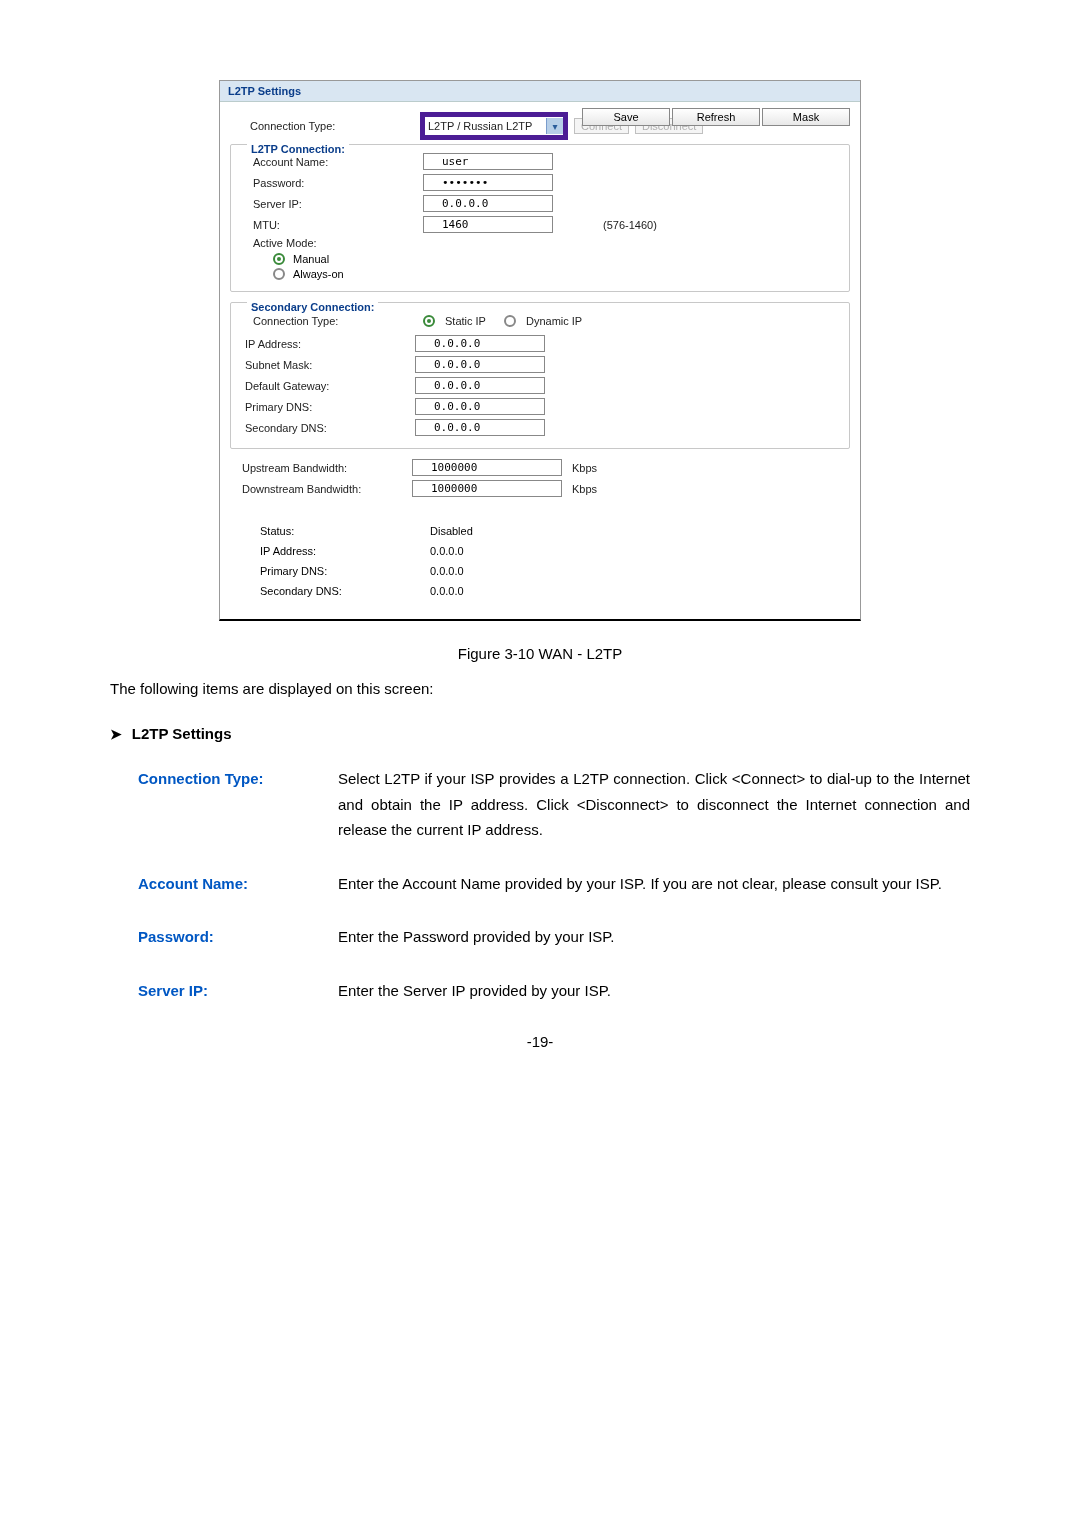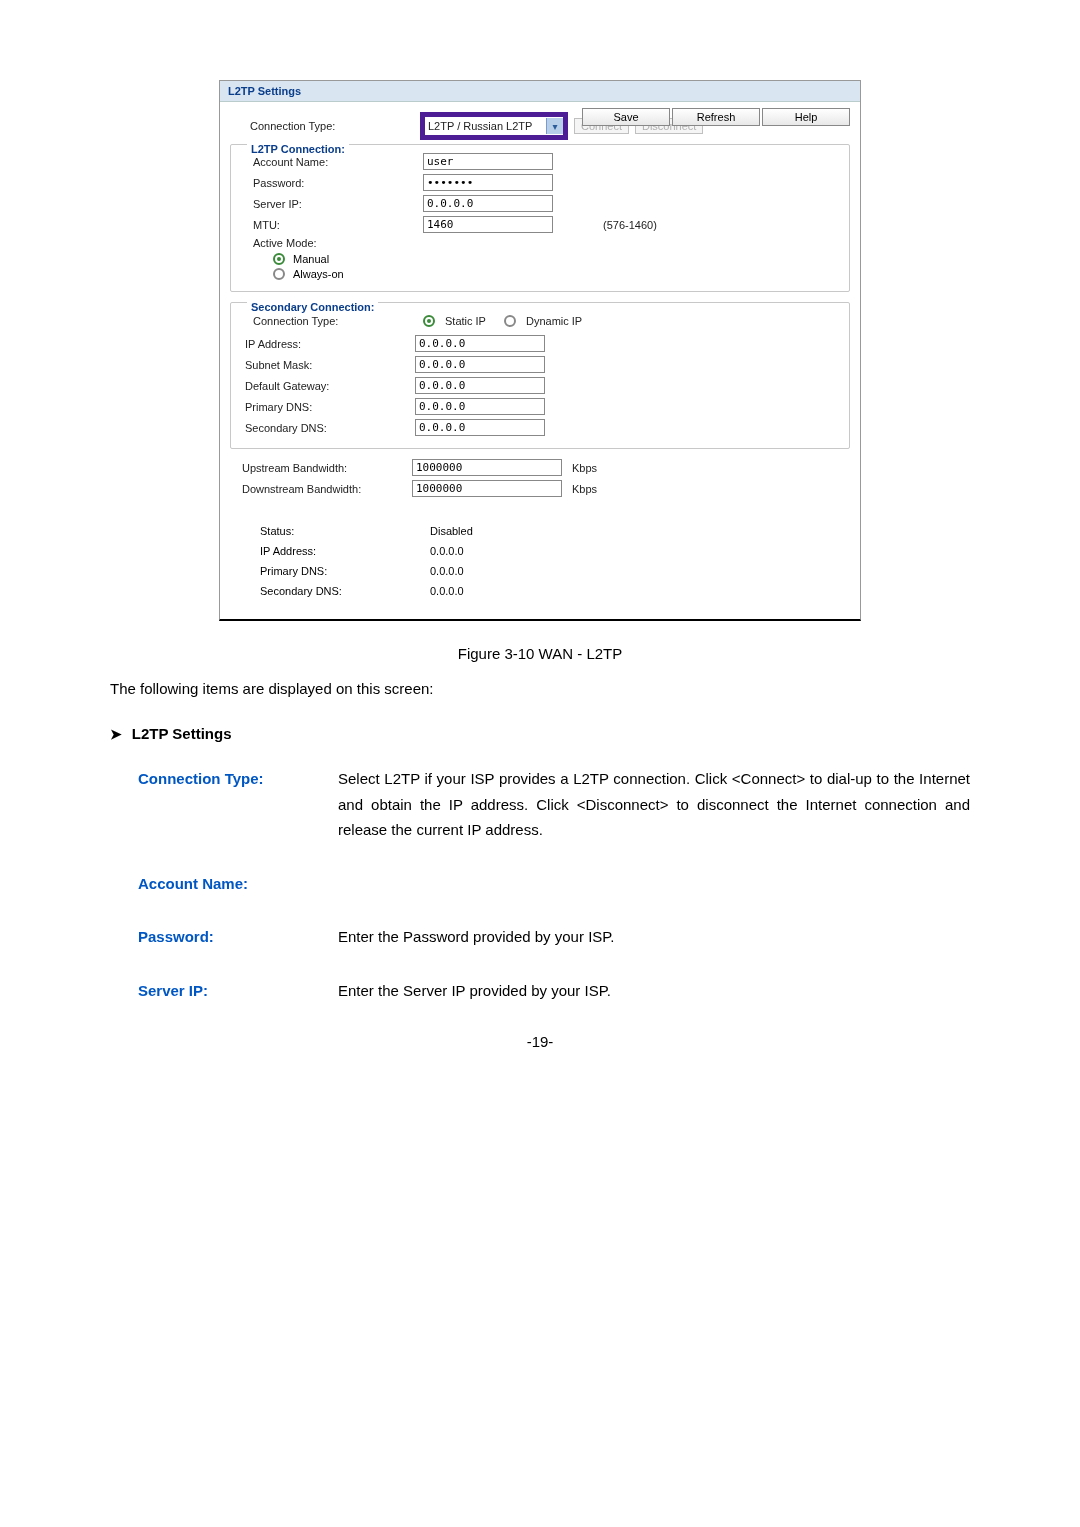--- a/index.html
+++ b/index.html
@@ -49,21 +49,21 @@
   }
   .value-col {
     flex: 1;
     display: flex;
     align-items: center;
     gap: 6px;
   }
   .text-input {
     font-family: monospace, Arial;
     font-size: 11px;
-    padding: 1px 3px;
+    padding: 1px 18px;
     border: 1px solid #888;
     background: #fff;
     width: 130px;
     box-sizing: border-box;
   }
   .select {
     font-size: 11px;
     padding: 1px 0 1px 3px;
     border: 5px solid #4c1d95;
     background: #fff;
@@ -219,21 +219,21 @@
 <div class="page">
 
   <div class="router-panel">
 
     <div class="section-bar">L2TP Settings</div>
 
     <div class="content">
       <div class="side-btns">
         <div class="side-btn">Save</div>
         <div class="side-btn">Refresh</div>
-        <div class="side-btn">Help</div>
+        <div class="side-btn">Mask</div>
       </div>
 
       <div class="form-row">
         <div class="label-col">Connection Type:</div>
         <div class="value-col">
           <div class="select">
             <span>L2TP / Russian L2TP</span>
             <span class="select-arrow">▾</span>
           </div>
           <span class="ghost-btn">Connect</span>
@@ -373,20 +373,21 @@
     <span class="arrow-bullet">➤</span>
     <span>L2TP Settings</span>
   </div>
 
   <div class="desc-row">
     <div class="desc-label">Connection Type:</div>
     <div class="desc-text">Select L2TP if your ISP provides a L2TP connection. Click &lt;Connect&gt; to dial-up to the Internet and obtain the IP address. Click &lt;Disconnect&gt; to disconnect the Internet connection and release the current IP address.</div>
   </div>
   <div class="desc-row">
     <div class="desc-label">Account Name:</div>
+    <div class="desc-text">Enter the Account Name provided by your ISP. If you are not clear, please consult your ISP.</div>
   </div>
   <div class="desc-row">
     <div class="desc-label">Password:</div>
     <div class="desc-text">Enter the Password provided by your ISP.</div>
   </div>
   <div class="desc-row">
     <div class="desc-label">Server IP:</div>
     <div class="desc-text">Enter the Server IP provided by your ISP.</div>
   </div>
 

